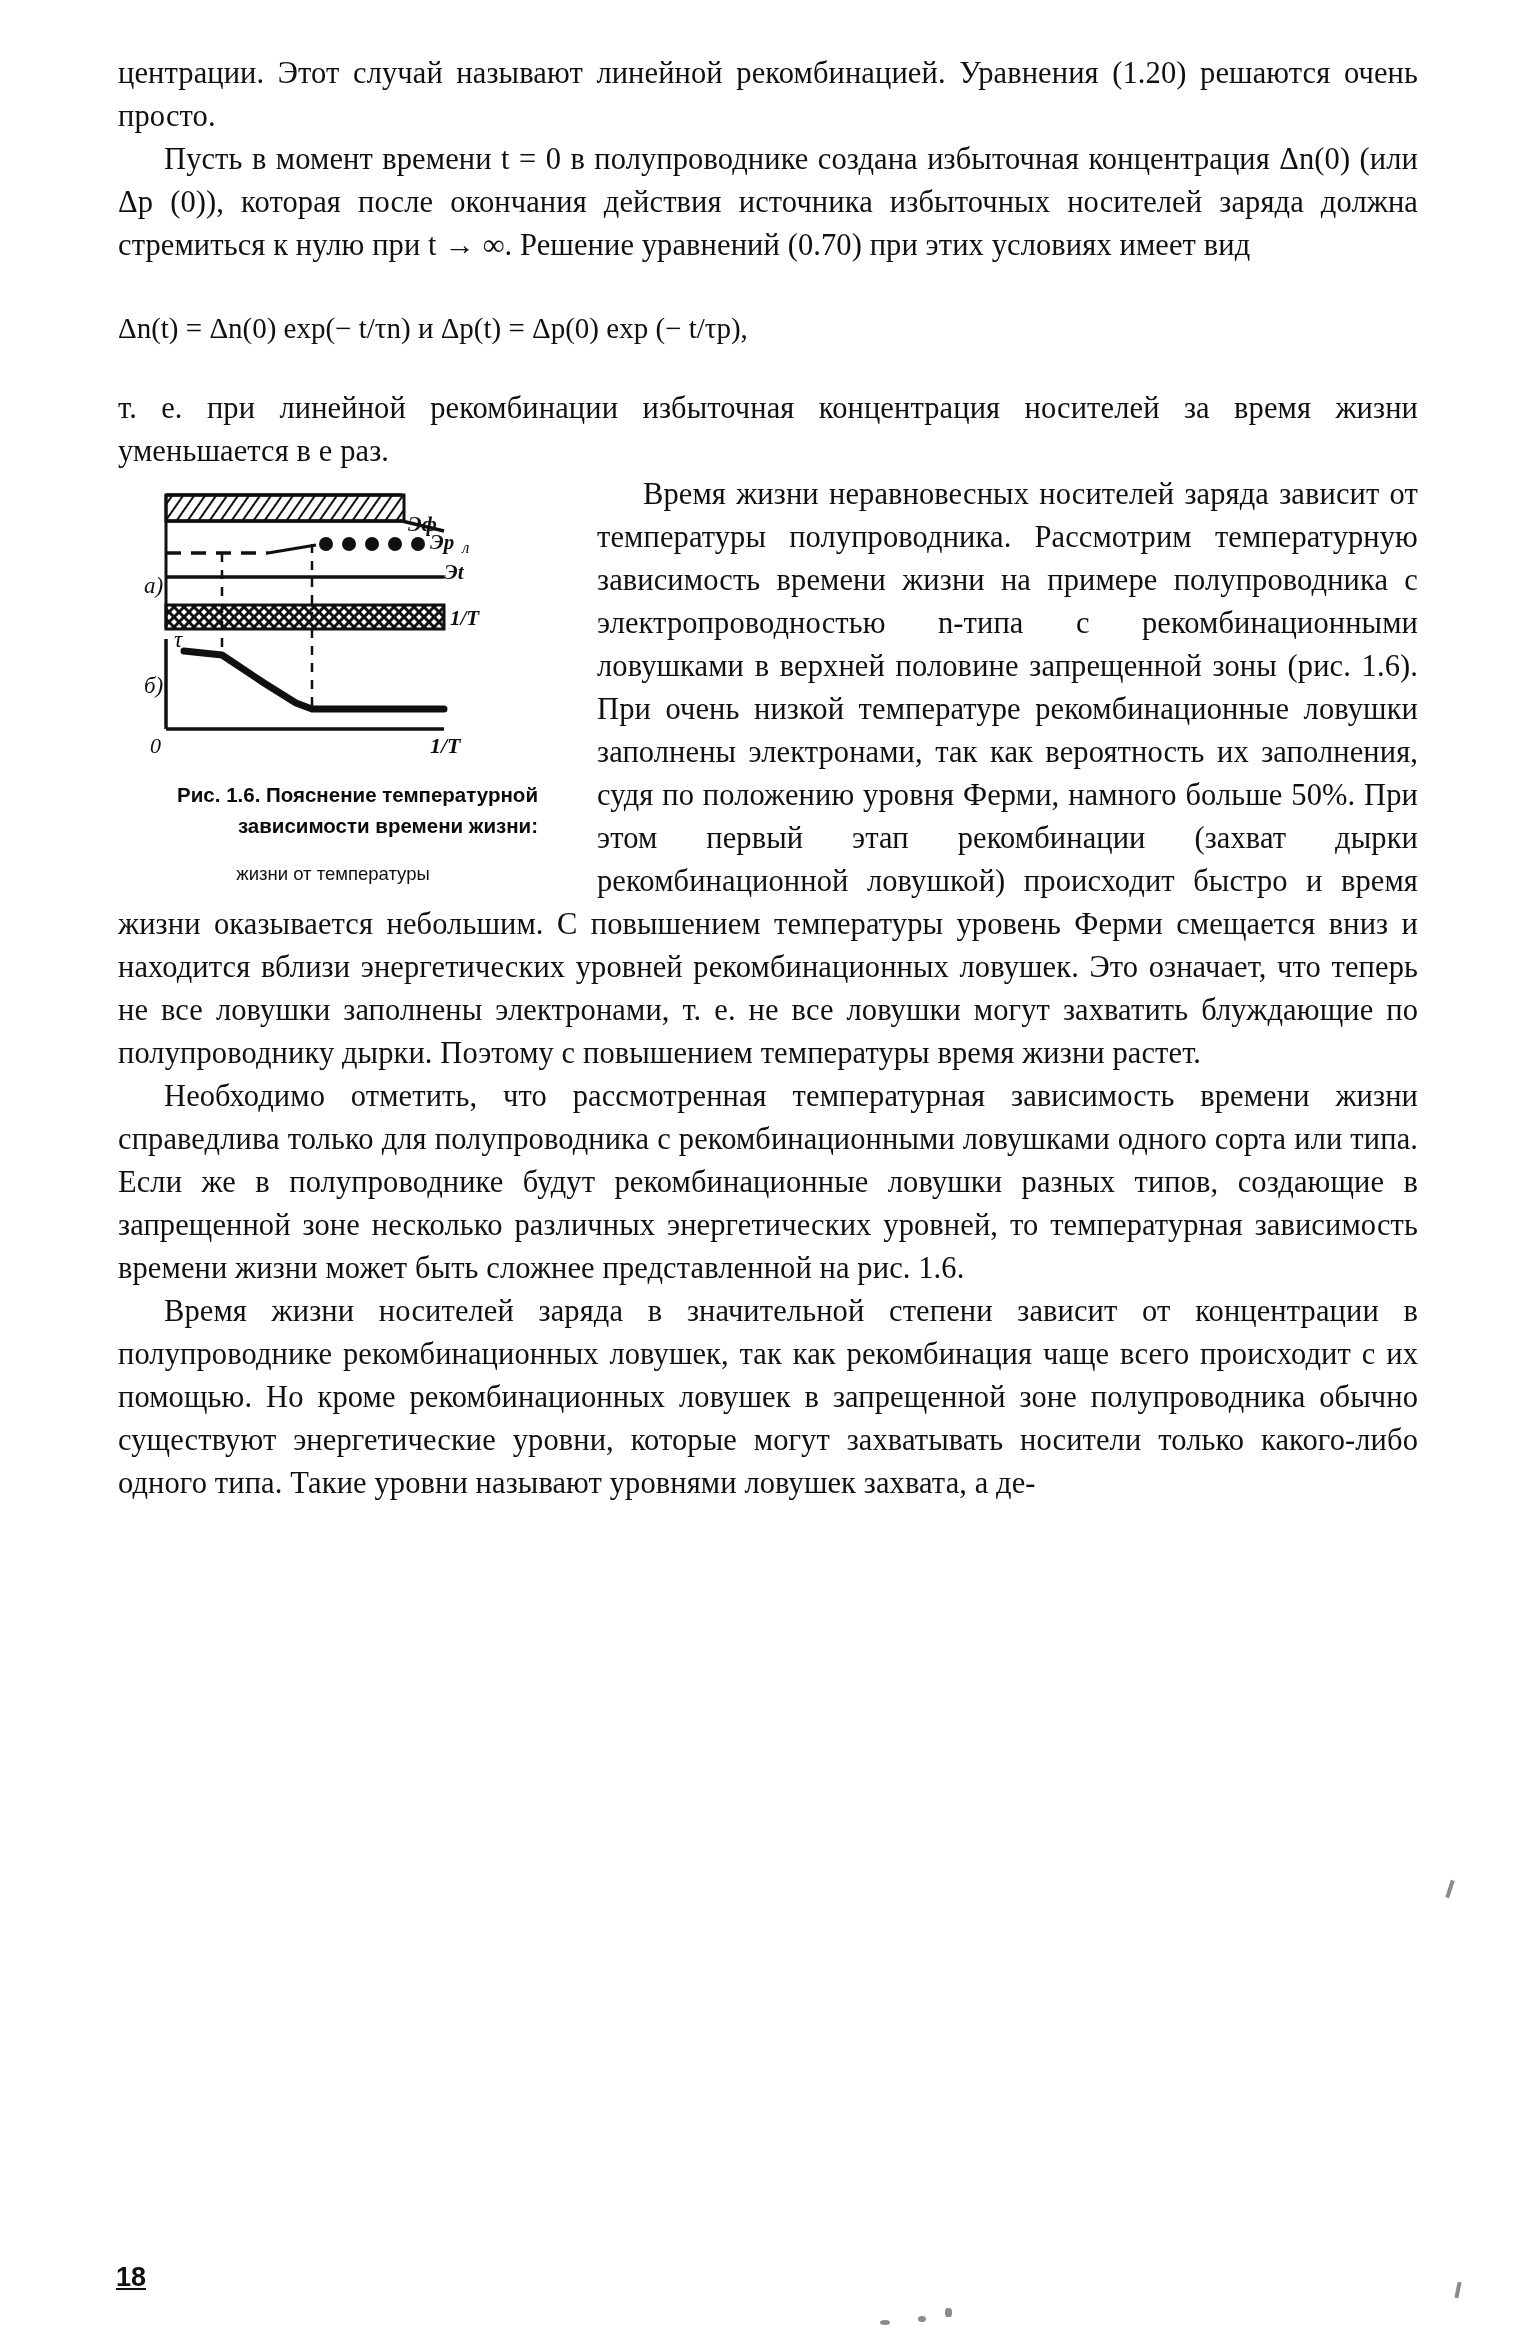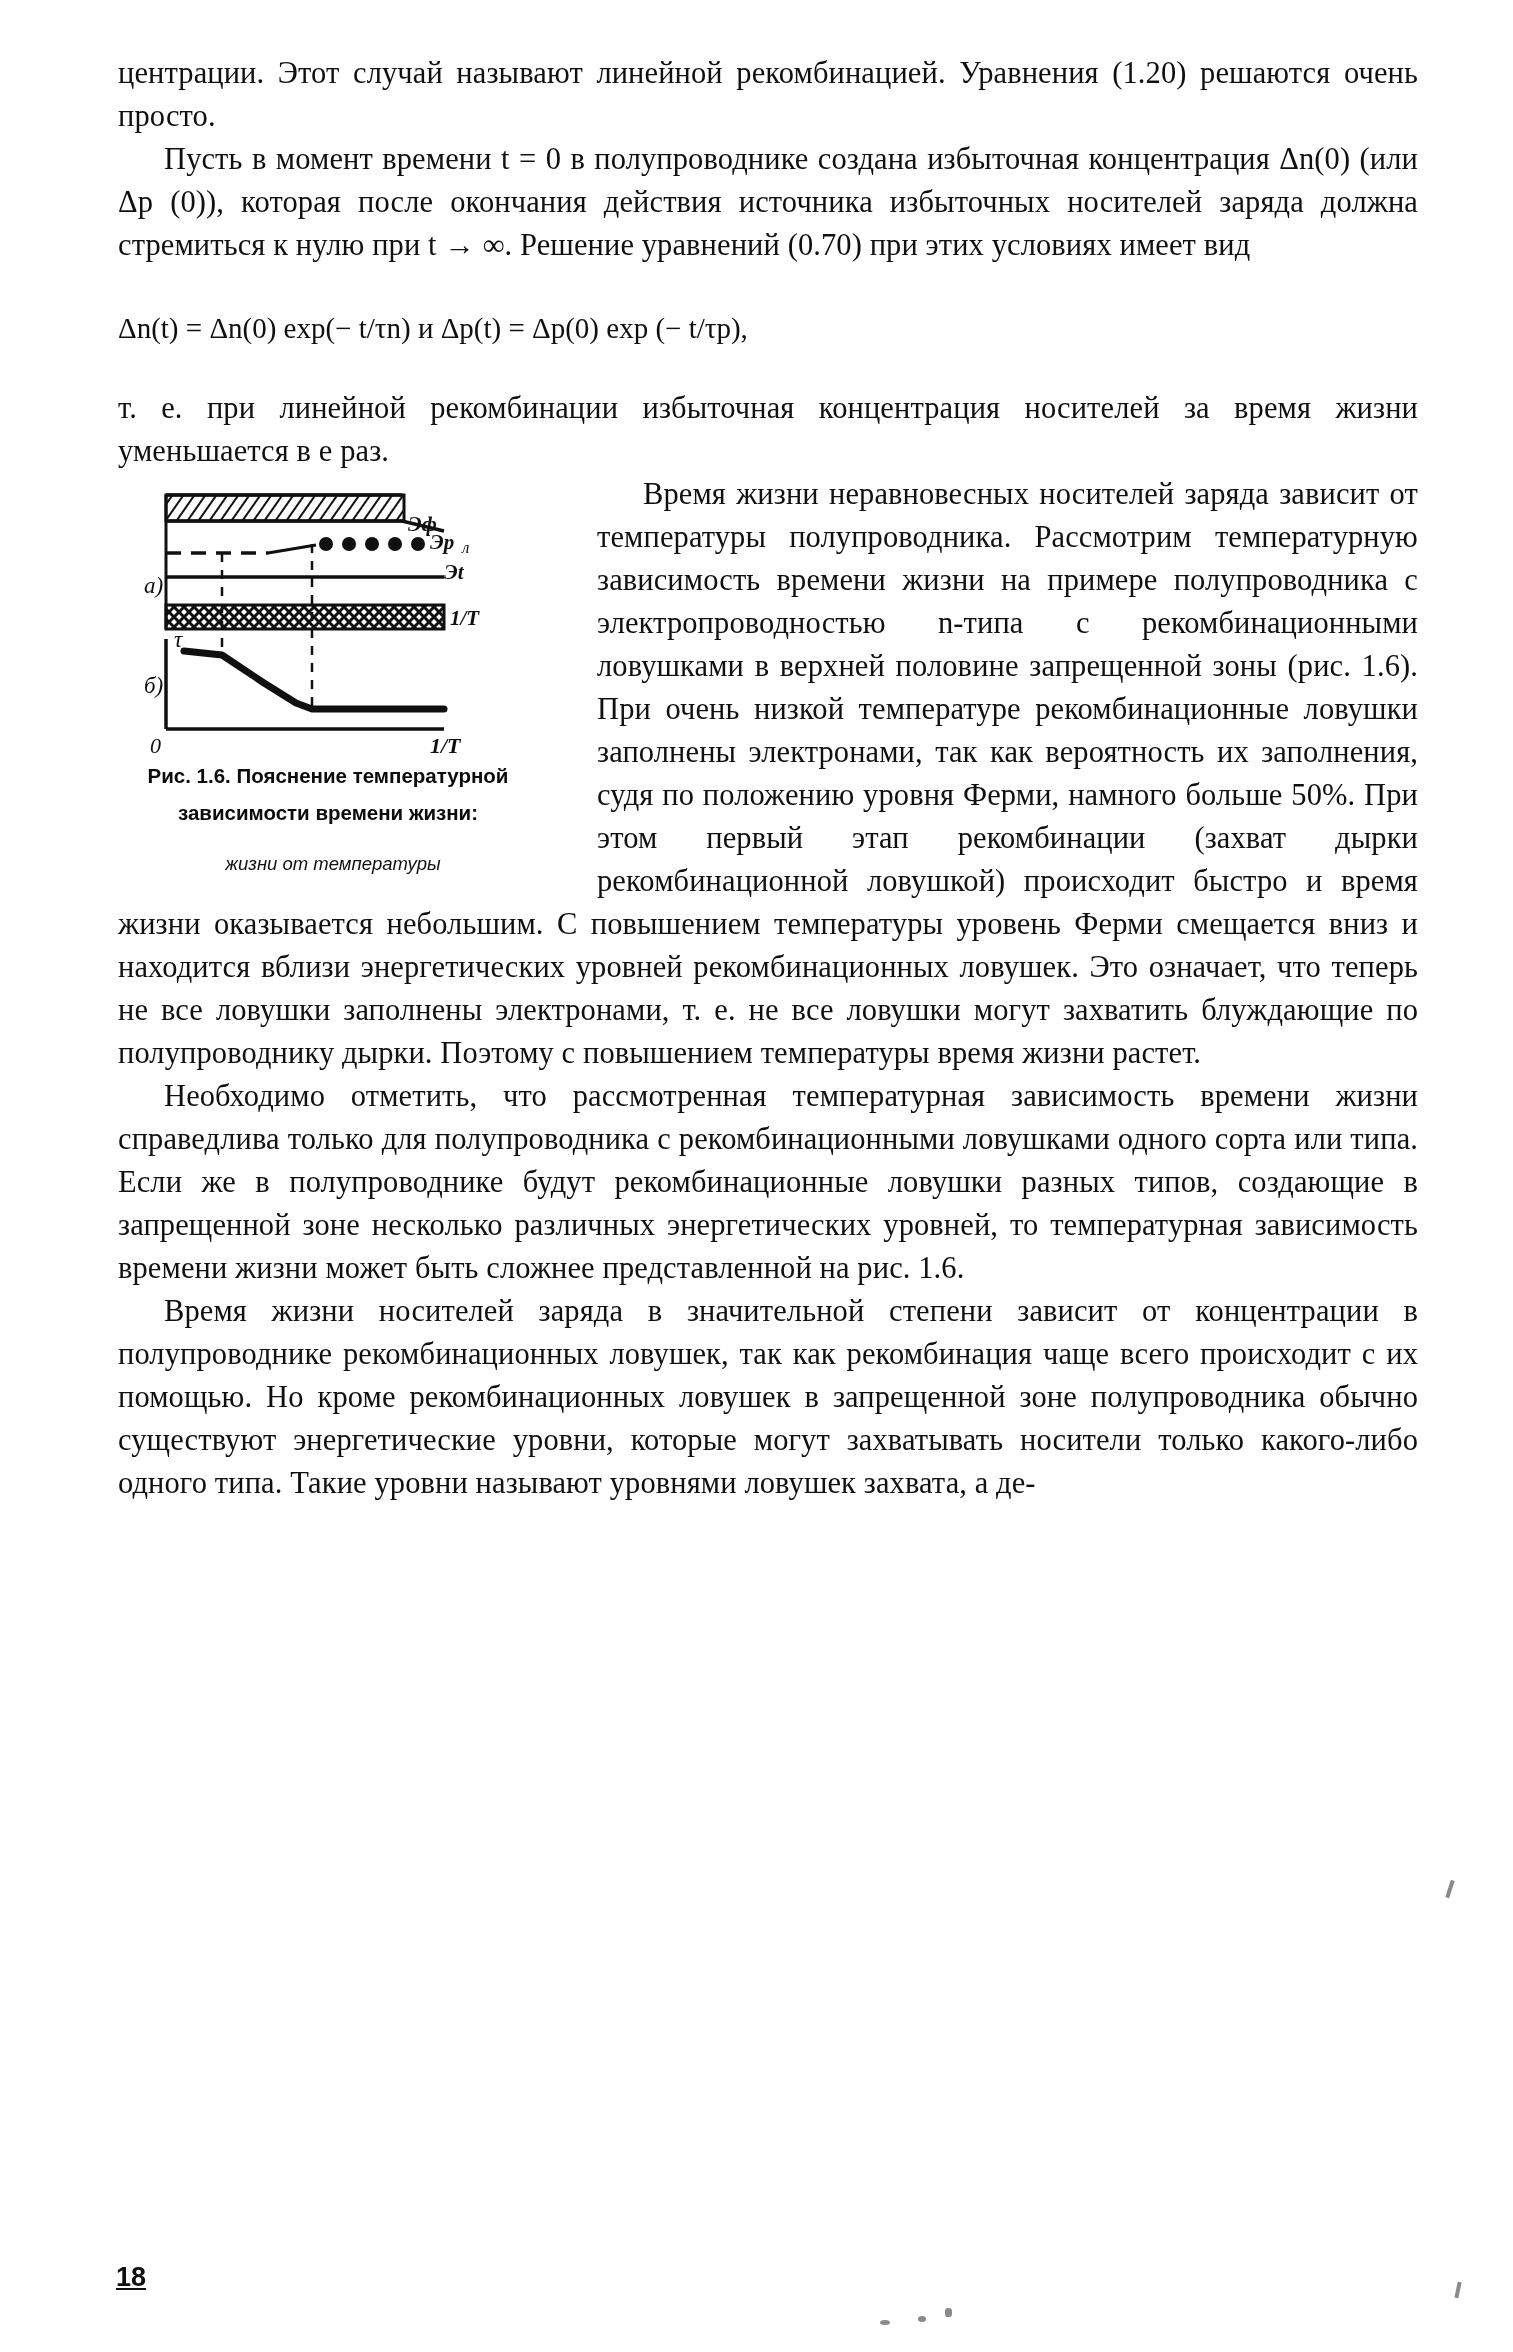--- a/index.html
+++ b/index.html
@@ -53,37 +53,38 @@
     margin: 14px 34px 6px 0;
   }
   .fig-canvas {
     position: relative;
     width: 370px;
     height: 270px;
     margin-left: 26px;
   }
   .fig-caption {
     width: 420px;
+    margin-top: 22px;
     font-family: "Liberation Sans", sans-serif;
     font-size: 20.5px;
-    line-height: 37px;
-    text-align: center;
+    line-height: 31px;
+    text-align: right;
     font-weight: bold;
     color: #0b0b0b;
   }
   .fig-legend {
     width: 430px;
     margin-top: 20px;
     font-family: "Liberation Sans", sans-serif;
     font-size: 18.5px;
     line-height: 25px;
     text-align: justify;
     color: #101010;
   }
-  .fig-legend .centered { display:block; text-align:center;font-style:italic; }
+  .fig-legend .centered { display:block; text-align:center; }
 
   .page-number {
     position: absolute;
     left: 116px;
     top: 2262px;
     font-family: "Liberation Sans", sans-serif;
     font-size: 27px;
     font-weight: bold;
     text-decoration: underline;
   }

